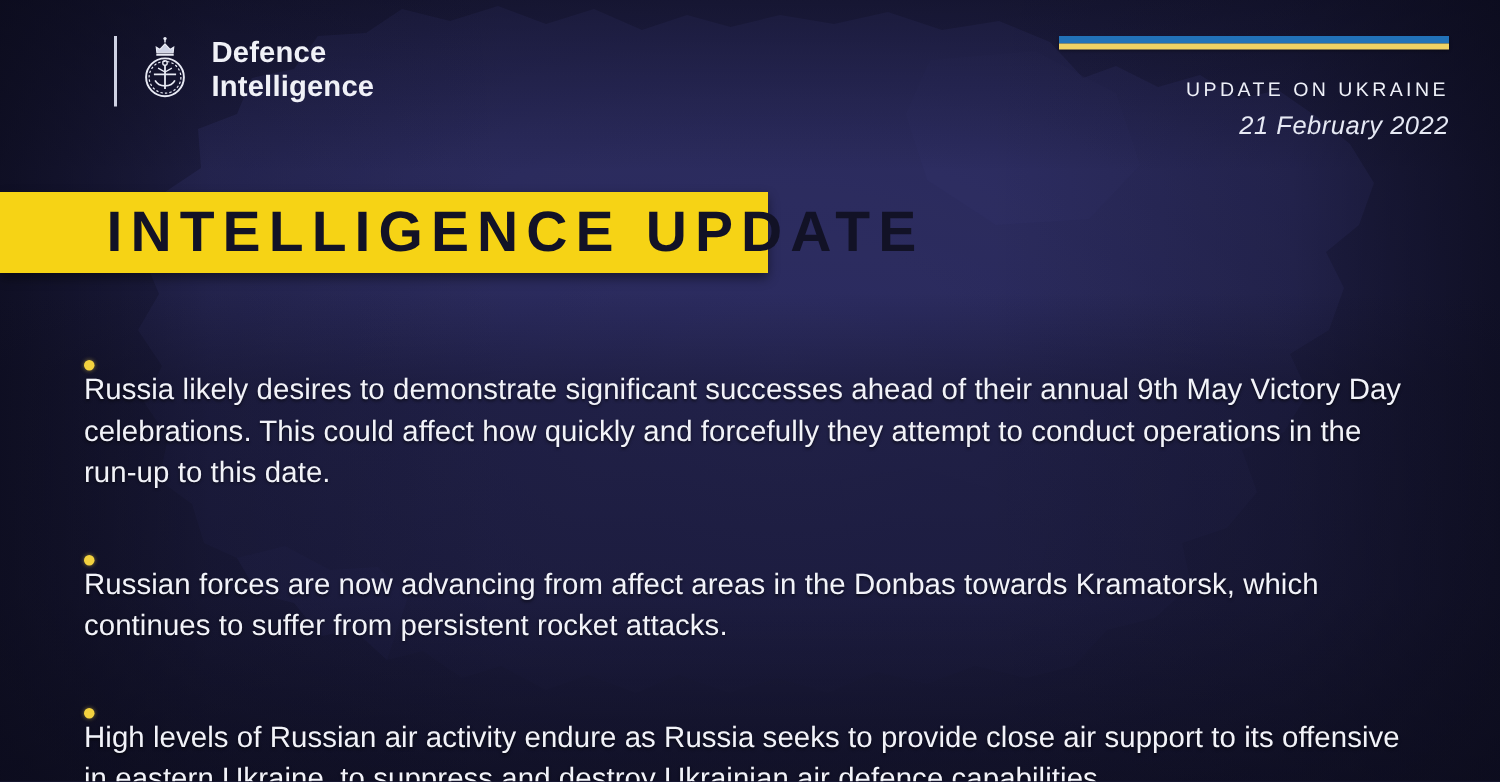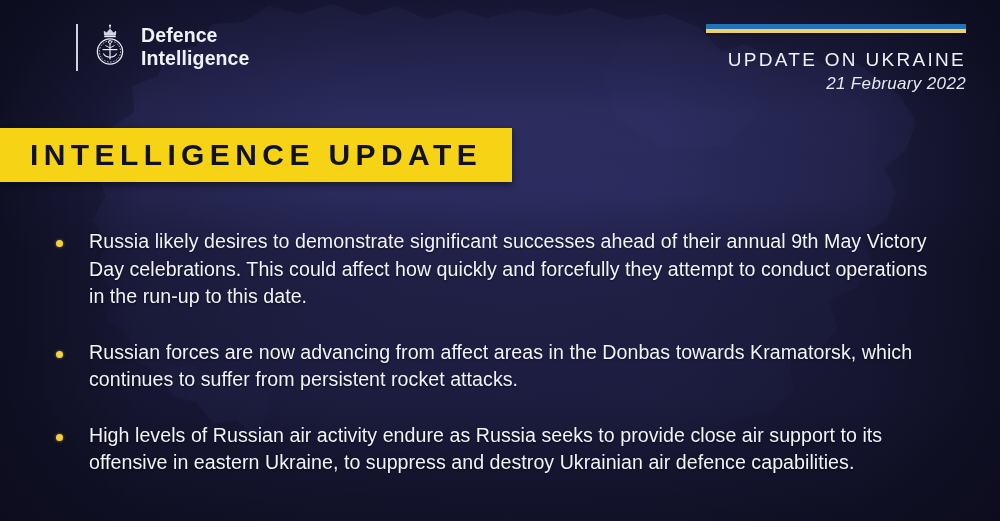--- a/index.html
+++ b/index.html
@@ -92,21 +92,21 @@
     height: 9px;
     width: 100%;
     display: block;
     margin-bottom: 17px;
     box-shadow: 0 1px 2px rgba(0,0,0,0.45);
   }
   .flagbar .fb-blue { height: 50%; background: #2272b8; }
   .flagbar .fb-yellow { height: 50%; background: #f0d264; }
   .tr-title {
     color: #eef0f8;
-    font-size: 19px;
+    font-size: 13px;
     letter-spacing: 2.3px;
     font-weight: 400;
     line-height: 20px;
     white-space: nowrap;
   }
   .tr-date {
     color: #e6e9f4;
     font-size: 17px;
     font-style: italic;
     letter-spacing: 0.35px;
@@ -122,38 +122,39 @@
     top: 128px;
     height: 54px;
     width: 512px;
     background: #f6d315;
     display: flex;
     align-items: center;
     box-shadow: 0 3px 7px rgba(0,0,0,0.45);
   }
   .banner-text {
     color: #121226;
-    font-size: 30px;
+    font-size: 38px;
     font-weight: 700;
     letter-spacing: 5.4px;
-    padding-left: 30px;
+    padding-left: 71px;
     white-space: nowrap;
   }
 
   
   .bullets {
     position: absolute;
     left: 56px;
     top: 228px;
     width: 888px;
   }
   .bullet {
     display: flex;
     align-items: flex-start;
     margin-bottom: 28px;
+    flex-direction: column;
   }
   .bullet:last-child { margin-bottom: 16px; }
   .bullet-dot {
     flex: none;
     width: 7px;
     height: 7px;
     border-radius: 50%;
     background: #f3d23f;
     margin-top: 12px;
     margin-right: 26px;

